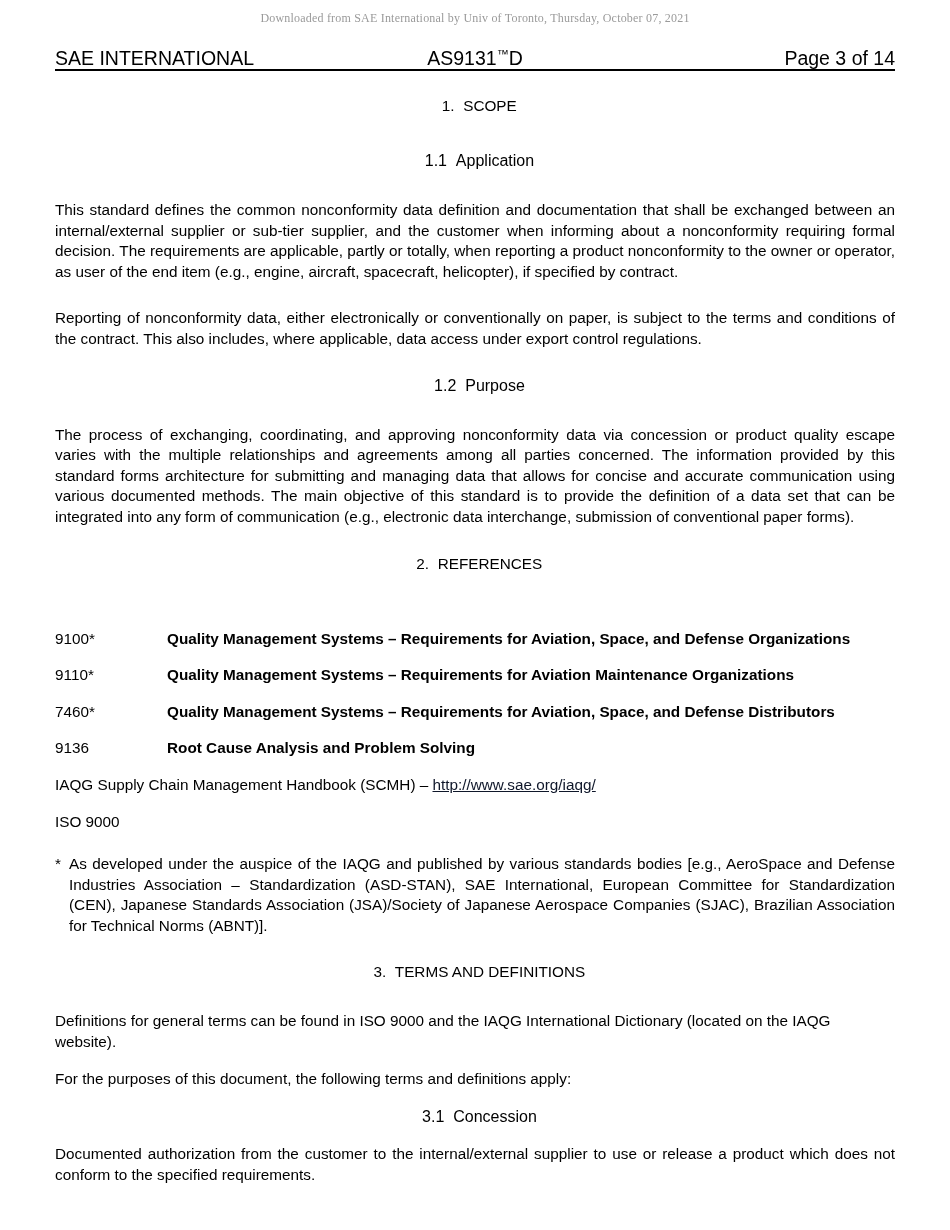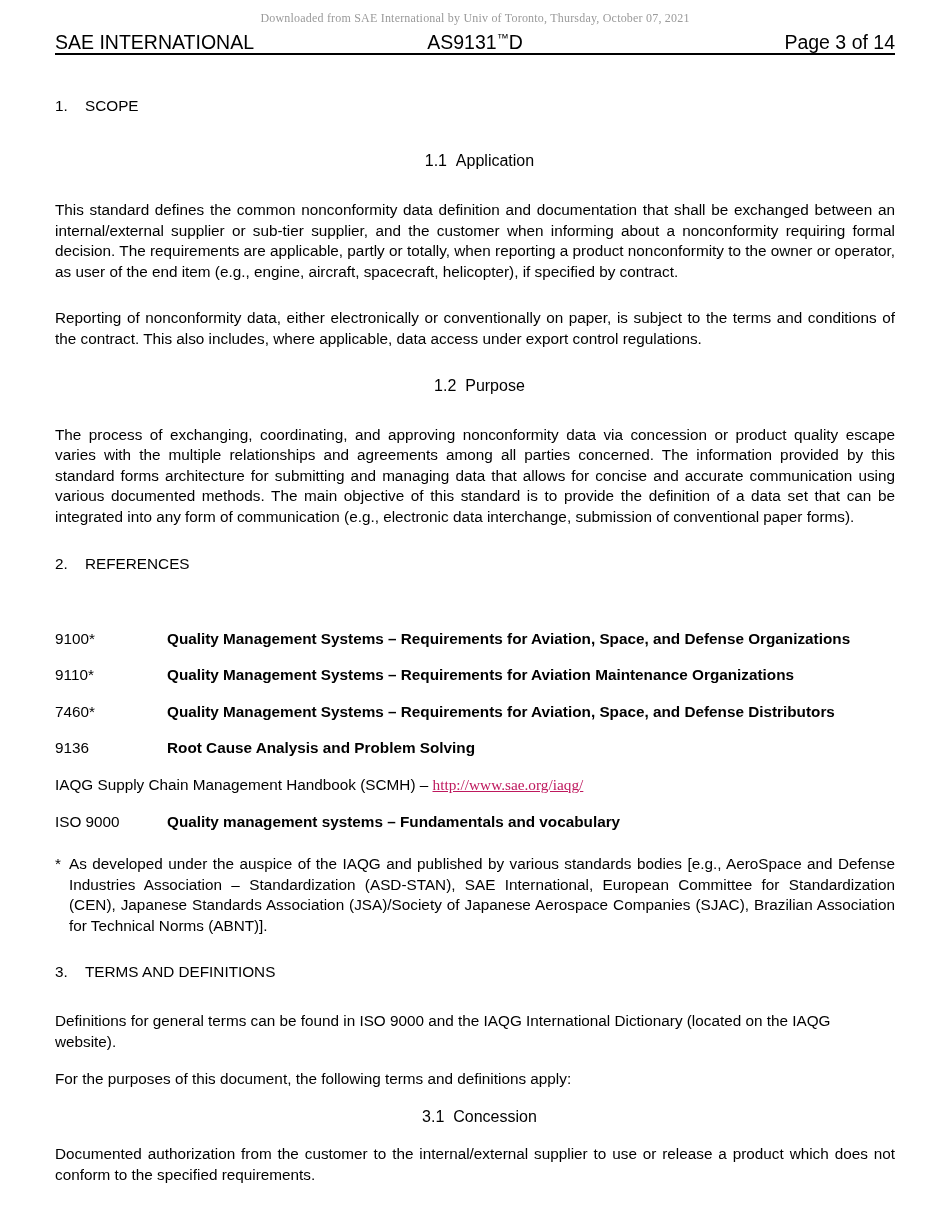--- a/index.html
+++ b/index.html
@@ -28,21 +28,21 @@
     font-family: "Liberation Serif", serif;
     font-size: 12px;
     color: #9a9a9a;
     letter-spacing: 0.2px;
     white-space: nowrap;
   }
 
   
   .header {
     position: absolute;
-    top: 27px;
+    top: 43px;
     left: 55px;
     width: 840px;
     height: 28px;
     border-bottom: 2px solid #000;
     box-sizing: border-box;
   }
   .header-row {
     position: relative;
     display: flex;
     align-items: flex-end;
@@ -74,20 +74,21 @@
     top: 96px;
     left: 55px;
     width: 840px;
   }
 
   .sec-head {
     font-size: 15.3px;
     line-height: 19px;
     margin: 0 0 0 0;
     white-space: nowrap;
+    text-align: center;
   }
   .sec-head .num {
     display: inline-block;
     width: 30px;
   }
   .sub-head {
     font-size: 16px;
     line-height: 19px;
     white-space: nowrap;
     text-align: center;
@@ -132,23 +133,22 @@
   .ref-text {
     flex: 1 1 auto;
     font-weight: bold;
   }
   .ref-inline {
     font-size: 15.3px;
     line-height: 20.6px;
     white-space: nowrap;
   }
   a.link {
-    color: #be185d;
+    color: #0f172a;
     text-decoration: underline;
-    font-family: Liberation Serif, serif;
   }
 
   
   .hang-star {
     font-size: 15.3px;
     line-height: 20.6px;
     text-align: justify;
     padding-left: 14px;
     text-indent: -14px;
     margin: 0;
@@ -234,21 +234,20 @@
     </div>
 
     <div class="gap-16"></div>
 
     <div class="ref-inline"><span>IAQG Supply Chain Management Handbook (SCMH) – </span><a class="link" href="#">http://www.sae.org/iaqg/</a></div>
 
     <div class="gap-16"></div>
 
     <div class="ref-row">
       <span class="ref-label">ISO 9000</span>
-      <span class="ref-text">Quality management systems – Fundamentals and vocabulary</span>
     </div>
 
     <div class="gap-22"></div>
 
     <p class="hang-star"><span class="marker">*</span><span>As developed under the auspice of the IAQG and published by various standards bodies [e.g., AeroSpace and Defense Industries Association – Standardization (ASD-STAN), SAE International, European Committee for Standardization (CEN), Japanese Standards Association (JSA)/Society of Japanese Aerospace Companies (SJAC), Brazilian Association for Technical Norms (ABNT)].</span></p>
 
     <div class="gap-26"></div>
 
     <div class="sec-head"><span class="num">3.</span><span>TERMS AND DEFINITIONS</span></div>
 

